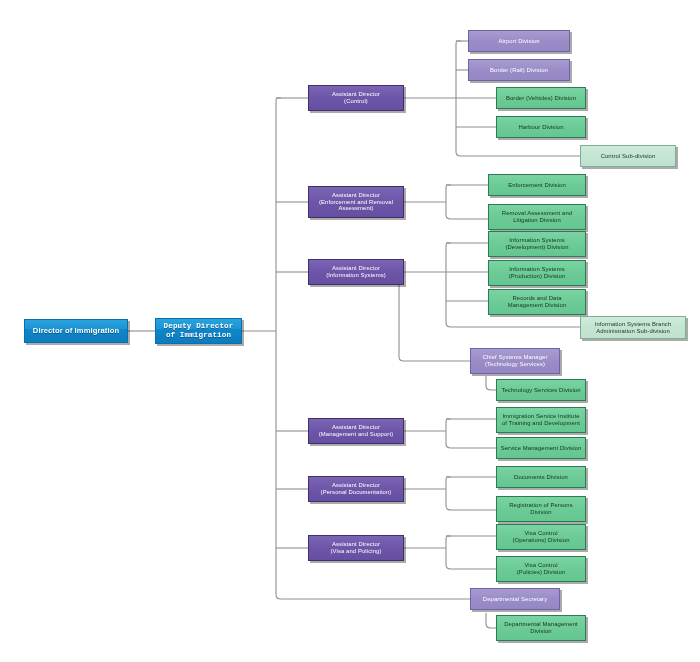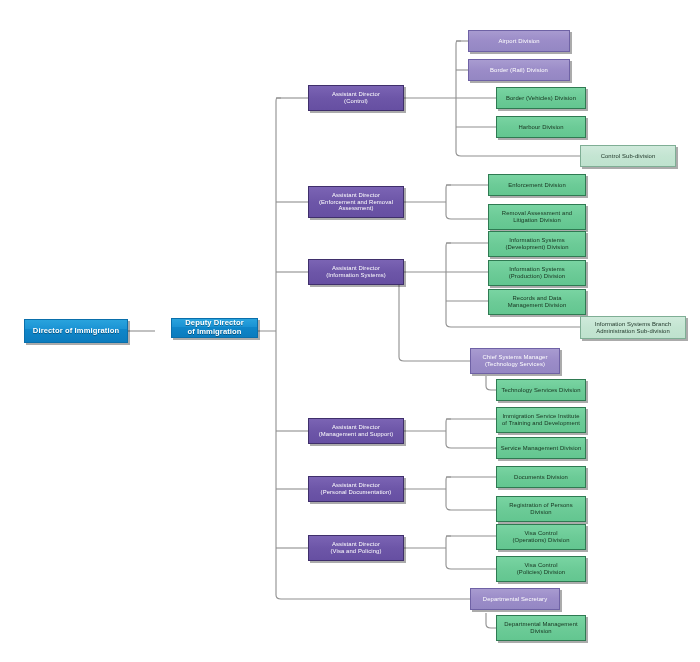--- a/index.html
+++ b/index.html
@@ -153,21 +153,21 @@
     <path d="M451 536 L447 536 Q446 536 446 540 L446 565 Q446 569 451 569 L496 569"></path>
     <line x1="446" y1="536" x2="496" y2="536"></line>
 
     <path d="M486 613 L486 624 Q486 628 491 628 L496 628"></path>
   </svg>
 
   <div class="node n-blue" style="left:24px; top:319px; width:104px; height:24px;">
     <span class="lbl">Director of Immigration</span>
   </div>
 
-  <div class="node n-blue" style="left:171px; top:318px; width:87px; height:20px;">
+  <div class="node n-blue" style="left:155px; top:318px; width:87px; height:26px;font-family:Liberation Mono, monospace;">
     <span class="lbl">Deputy Director
 of Immigration</span>
   </div>
 
   <div class="node n-purple" style="left:308px; top:85px; width:96px; height:26px;">
     <span class="lbl">Assistant Director
 (Control)</span>
   </div>
 
   <div class="node n-lpurple" style="left:468px; top:30px; width:102px; height:22px;">

